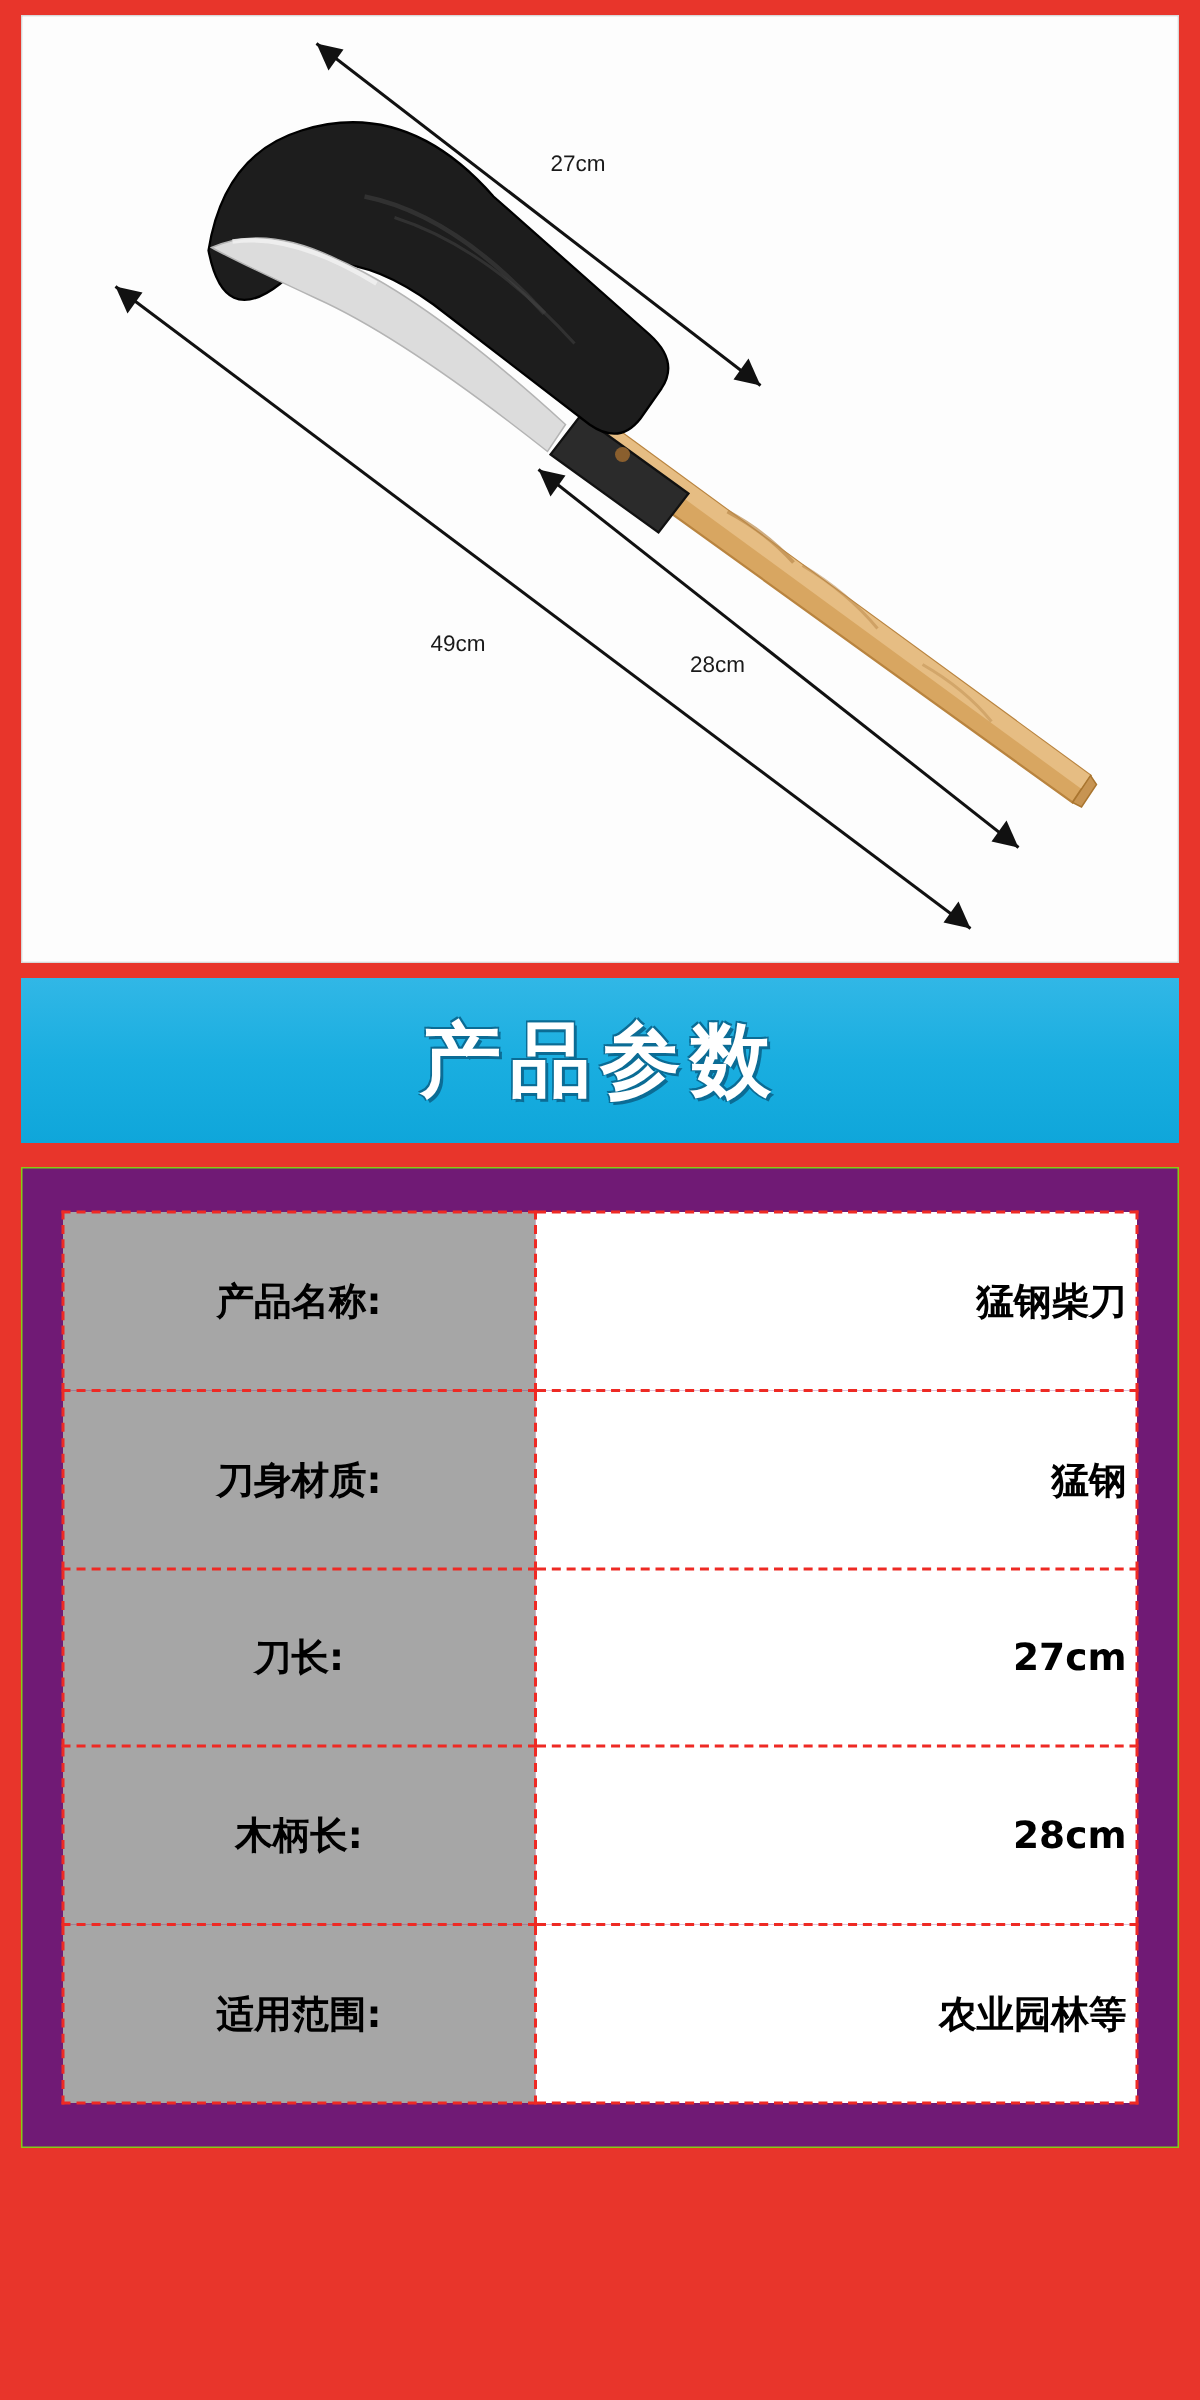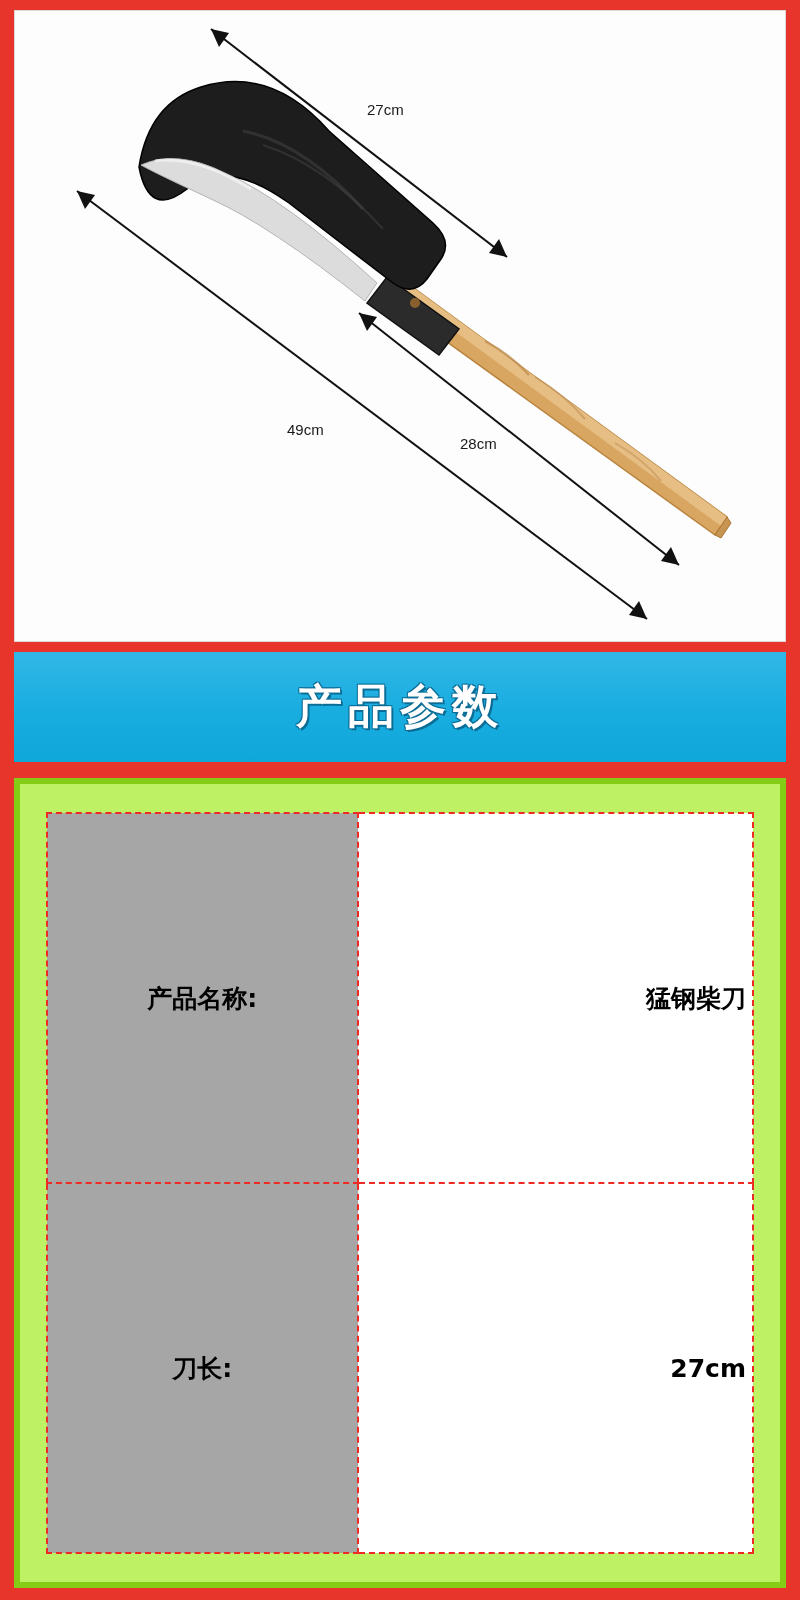--- a/index.html
+++ b/index.html
@@ -61,36 +61,36 @@
     width: 772px;
     height: 110px;
     background: linear-gradient(180deg, #31b7e6 0%, #1aaee0 50%, #0fa6da 100%);
     box-sizing: border-box;
     display: flex;
     align-items: center;
     justify-content: center;
   }
   .banner-title {
     font-family: "DejaVu Sans", sans-serif;
-    font-size: 46px;
+    font-size: 54px;
     font-weight: bold;
     color: #ffffff;
     letter-spacing: 6px;
     text-shadow: 2px 2px 0 #0b6c95, -1px -1px 0 #0b6c95, 1px -1px 0 #0b6c95, -1px 1px 0 #0b6c95;
   }
 
   
   .spec-panel {
     position: absolute;
     left: 14px;
     top: 778px;
     width: 772px;
-    height: 810px;
-    background: #bef264;
-    border: 6px solid #84cc16;
+    height: 654px;
+    background: #701a75;
+    border: 1px solid #84cc16;
     box-sizing: border-box;
     padding: 28px 26px;
   }
   .spec-table {
     width: 100%;
     height: 100%;
     border-collapse: collapse;
     border: 2px dashed #ee2a24;
     box-sizing: border-box;
     table-layout: fixed;
@@ -176,20 +176,32 @@
   </div>
 
   <div class="spec-panel">
     <table class="spec-table">
       <tbody>
         <tr>
           <td class="key">产品名称:</td>
           <td class="val">猛钢柴刀</td>
         </tr>
         <tr>
+          <td class="key">刀身材质:</td>
+          <td class="val">猛钢</td>
+        </tr>
+        <tr>
           <td class="key">刀长:</td>
           <td class="val">27cm</td>
+        </tr>
+        <tr>
+          <td class="key">木柄长:</td>
+          <td class="val">28cm</td>
+        </tr>
+        <tr>
+          <td class="key">适用范围:</td>
+          <td class="val">农业园林等</td>
         </tr>
       </tbody>
     </table>
   </div>
 
 </div>
 
 </body></html>

